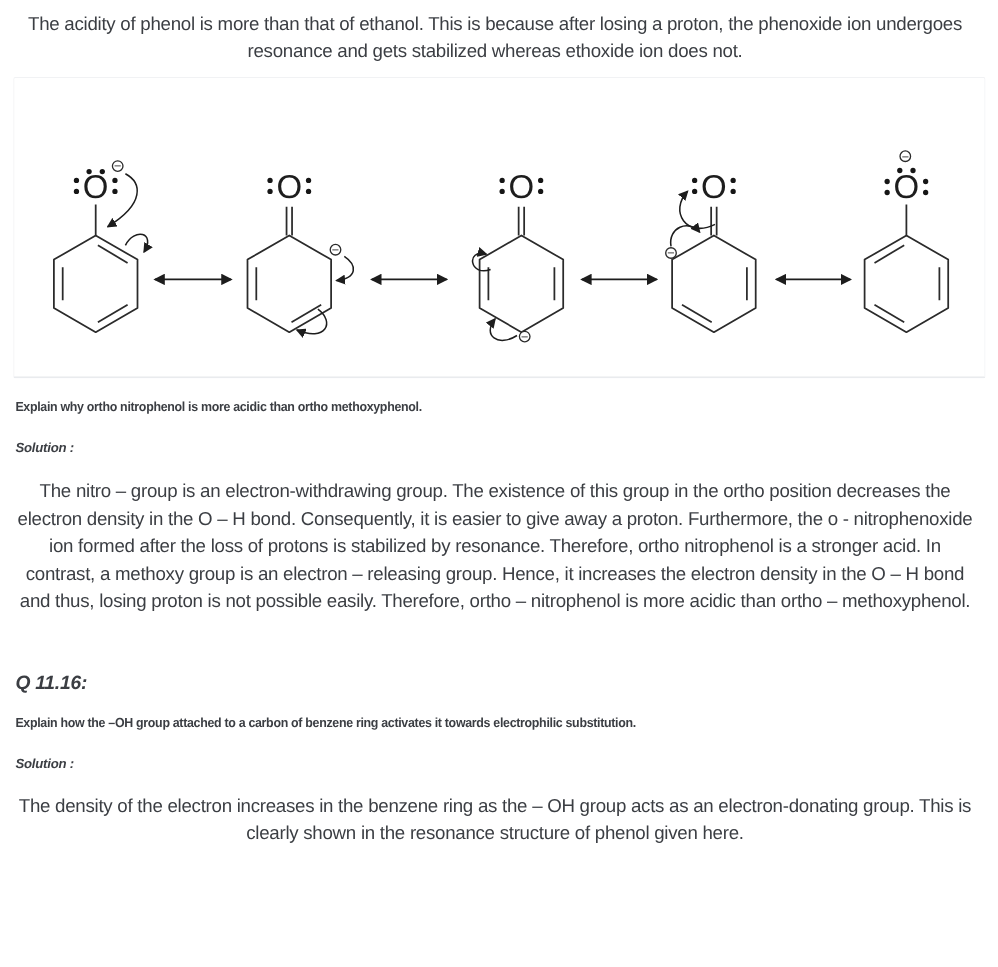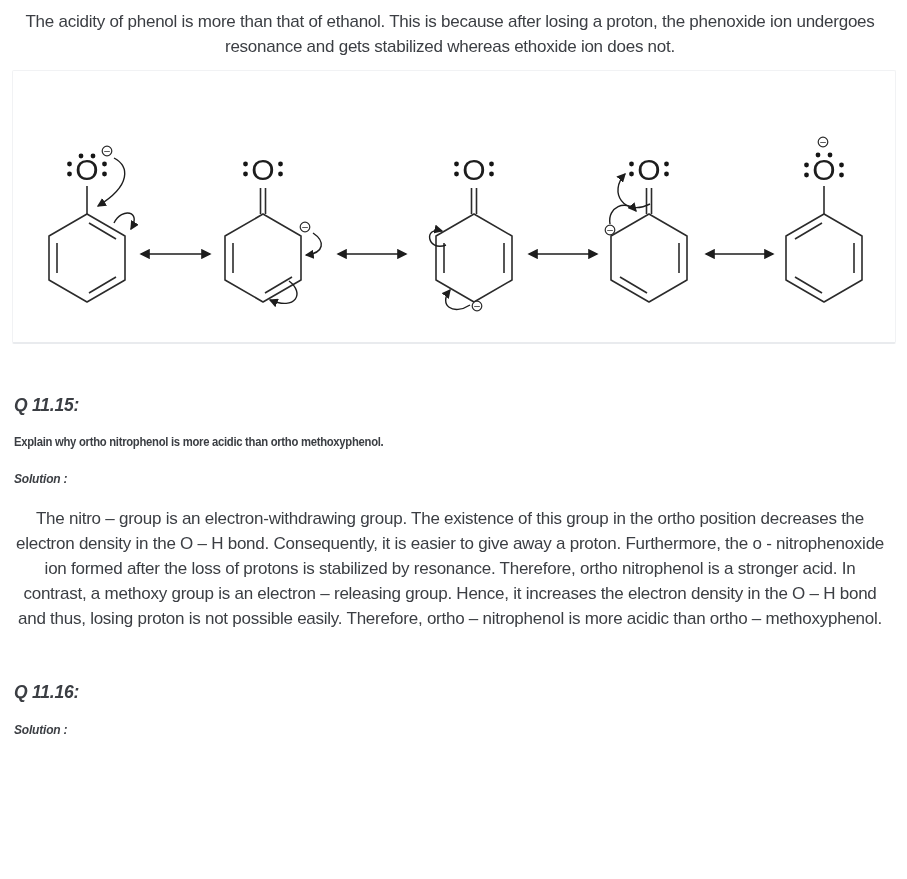--- a/index.html
+++ b/index.html
@@ -159,21 +159,22 @@
         <circle class="dot" cx="793.5" cy="94" r="2.4"></circle>
         <circle class="dot" cx="793.5" cy="104" r="2.4"></circle>
         <circle class="dot" cx="828.5" cy="94" r="2.4"></circle>
         <circle class="dot" cx="828.5" cy="104" r="2.4"></circle>
         <circle class="chg-circle" cx="810" cy="71" r="4.8"></circle>
         <text class="chg" x="810" y="74">−</text>
       </g>
     </svg>
   </div>
 
-  <div class="q-label">Q 11.15:</div>
   <div class="q-text"><span class="cond">Explain why ortho nitrophenol is more acidic than ortho methoxyphenol.</span></div>
   <div class="sol-label">Solution :</div>
   <p class="para sol-para">The nitro – group is an electron-withdrawing group. The existence of this group in the ortho position decreases the electron density in the O – H bond. Consequently, it is easier to give away a proton. Furthermore, the o - nitrophenoxide ion formed after the loss of protons is stabilized by resonance. Therefore, ortho nitrophenol is a stronger acid. In contrast, a methoxy group is an electron – releasing group. Hence, it increases the electron density in the O – H bond and thus, losing proton is not possible easily. Therefore, ortho – nitrophenol is more acidic than ortho – methoxyphenol.</p>
 
   <div class="q-label">Q 11.16:</div>
+  <div class="q-text"><span class="cond">Explain how the –OH group attached to a carbon of benzene ring activates it towards electrophilic substitution.</span></div>
   <div class="sol-label">Solution :</div>
+  <p class="para sol-para mt-sol2">The density of the electron increases in the benzene ring as the – OH group acts as an electron-donating group. This is clearly shown in the resonance structure of phenol given here.</p>
 
 </div>
 
 </body></html>

